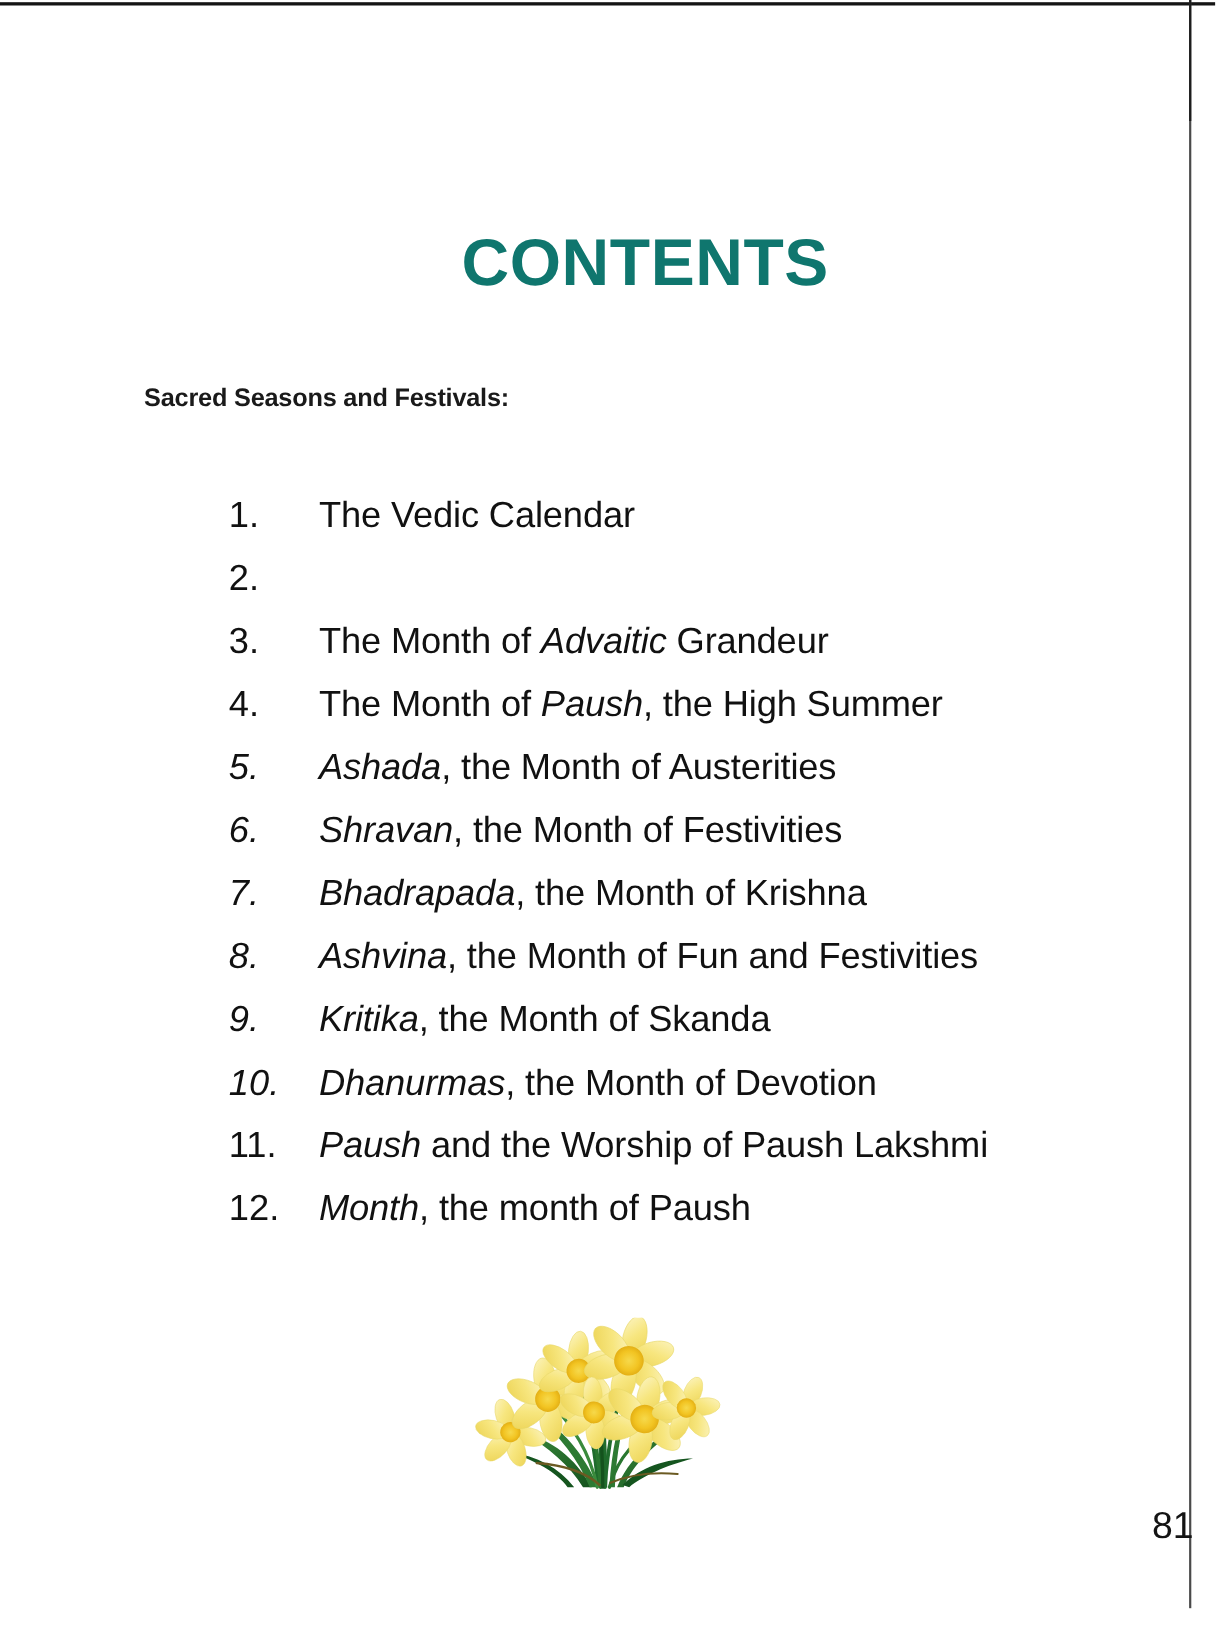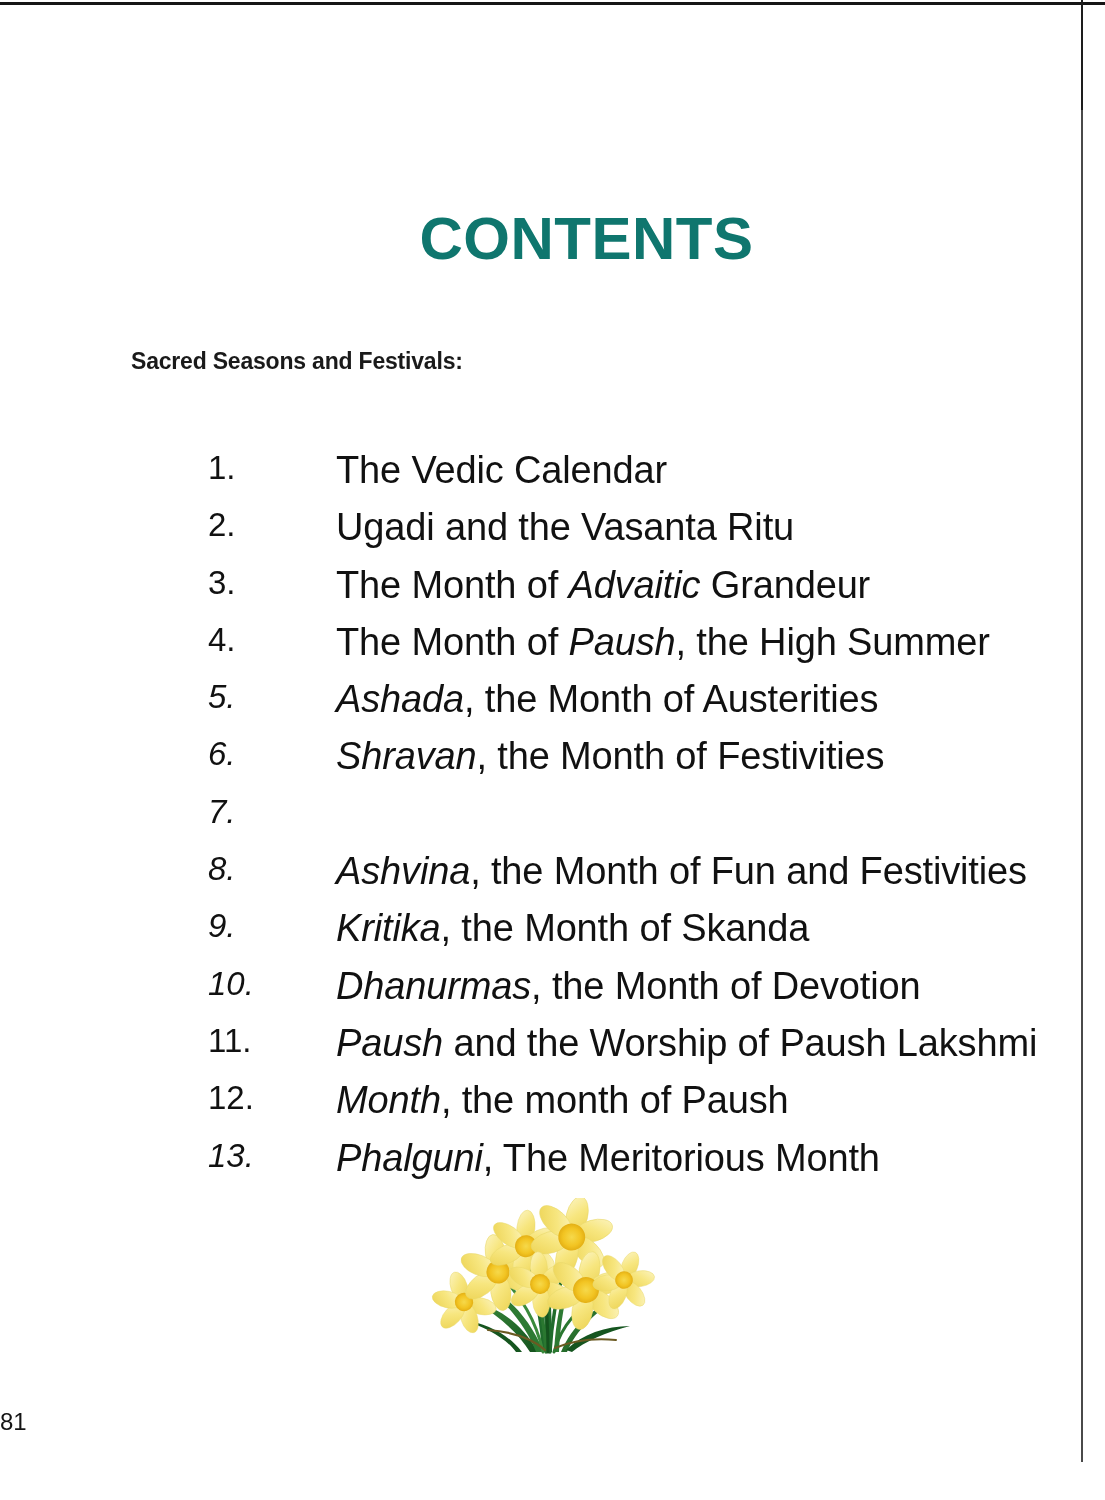--- a/index.html
+++ b/index.html
@@ -85,44 +85,42 @@
     left: 208px;
     width: 62px;
     text-align: left;
     font-size: 33px;
     color: #111111;
   }
   .toc-num.ital { font-style: italic; }
   .toc-text {
     position: absolute;
     left: 290px;
-    font-size: 38px;
+    font-size: 33px;
     color: #111111;
     letter-spacing: -0.15px;
-    margin-left: 46px;
   }
   .toc-text .it { font-style: italic; text-align: right; }
 
   
   #flower-figure {
     position: absolute;
     left: 426px;
     top: 1198px;
     width: 232px;
     height: 158px;
   }
   #page-number {
     position: absolute;
     left: 0;
     top: 1368px;
     width: 1085px;
-    text-align: left;
-    font-size: 24px;
+    text-align: right;
+    font-size: 34px;
     color: #141414;
-    margin-top: 40px;
   }
 </style>
 </head>
 <body>
 
 <div id="page">
 
   <div id="top-rule"></div>
   <div id="right-rule"></div>
   <div id="right-rule-dark"></div>
@@ -131,64 +129,60 @@
 
   <div id="section-heading">Sacred Seasons and Festivals:</div>
 
   <div id="toc-list">
       <div class="toc-row">
         <span class="toc-num">1.</span>
         <span class="toc-text"><span>The Vedic Calendar</span></span>
       </div>
       <div class="toc-row">
         <span class="toc-num">2.</span>
-        <span class="toc-text"><span>Ugadi and the Vasanta Ritu</span></span>
       </div>
       <div class="toc-row">
         <span class="toc-num">3.</span>
         <span class="toc-text"><span>The Month of </span><span class="it">Advaitic</span><span> Grandeur</span></span>
       </div>
       <div class="toc-row">
         <span class="toc-num">4.</span>
         <span class="toc-text"><span>The  Month of </span><span class="it">Paush</span><span>, the High Summer</span></span>
       </div>
       <div class="toc-row">
         <span class="toc-num ital">5.</span>
         <span class="toc-text"><span class="it">Ashada</span><span>, the Month of Austerities</span></span>
       </div>
       <div class="toc-row">
         <span class="toc-num ital">6.</span>
         <span class="toc-text"><span class="it">Shravan</span><span>, the Month of Festivities</span></span>
       </div>
       <div class="toc-row">
         <span class="toc-num ital">7.</span>
+        <span class="toc-text"><span class="it">Bhadrapada</span><span>, the Month of Krishna</span></span>
       </div>
       <div class="toc-row">
         <span class="toc-num ital">8.</span>
         <span class="toc-text"><span class="it">Ashvina</span><span>, the Month of Fun and Festivities</span></span>
       </div>
       <div class="toc-row">
         <span class="toc-num ital">9.</span>
         <span class="toc-text"><span class="it">Kritika</span><span>, the Month of Skanda</span></span>
       </div>
       <div class="toc-row">
         <span class="toc-num ital">10.</span>
         <span class="toc-text"><span class="it">Dhanurmas</span><span>, the Month of Devotion</span></span>
       </div>
       <div class="toc-row">
         <span class="toc-num">11.</span>
         <span class="toc-text"><span class="it">Paush</span><span> and the Worship of Paush Lakshmi</span></span>
       </div>
       <div class="toc-row">
         <span class="toc-num">12.</span>
         <span class="toc-text"><span class="it">Month</span><span>, the month of Paush</span></span>
-      </div>
-      <div class="toc-row">
-        <span class="toc-num ital">13.</span>
-        <span class="toc-text"><span class="it">Phalguni</span><span>, The Meritorious Month</span></span>
       </div>
     </div>
 
   <div id="flower-figure">
     <svg viewBox="0 0 232 158" width="232" height="158" xmlns="http://www.w3.org/2000/svg" aria-hidden="true">
       <defs>
         <radialGradient id="trump" cx="50%" cy="50%" r="55%">
           <stop offset="0%" stop-color="#f6d94b"></stop>
           <stop offset="60%" stop-color="#f2c422"></stop>
           <stop offset="100%" stop-color="#dfa910"></stop>

